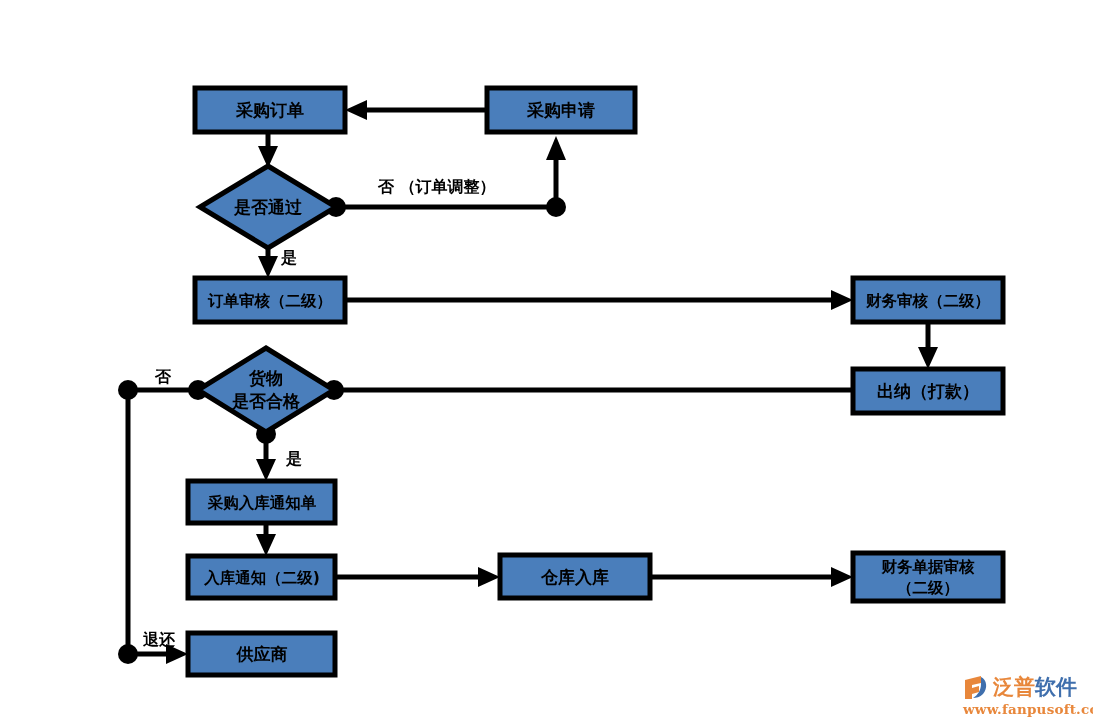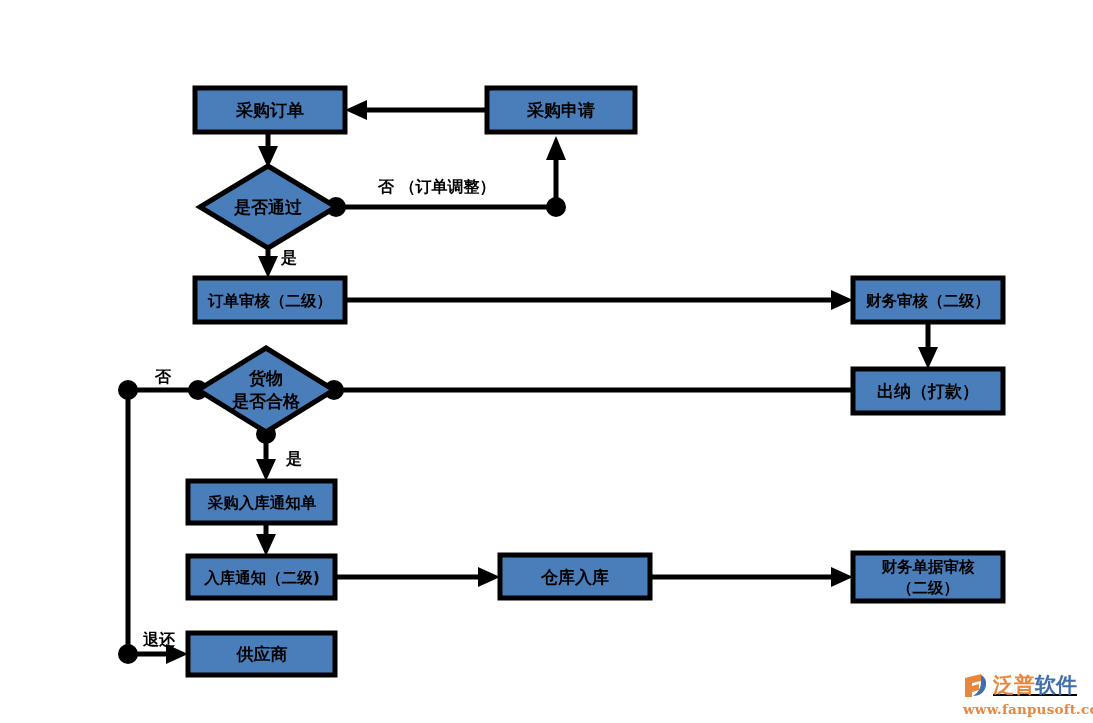--- a/index.html
+++ b/index.html
@@ -67,23 +67,22 @@
   #logo {
     position: absolute;
     left: 963px;
     top: 672px;
     width: 122px;
     height: 46px;
     user-select: none;
   }
   .logo-row {
     display: flex;
-    align-items: flex-start;
+    align-items: flex-end;
     height: 28px;
-    text-decoration: underline;
   }
   .logo-mark {
     width: 27px;
     height: 26px;
     margin-right: 3px;
     flex: 0 0 auto;
   }
   .logo-text {
     font-family: "DejaVu Sans", "Liberation Sans", sans-serif;
     font-size: 21px;

